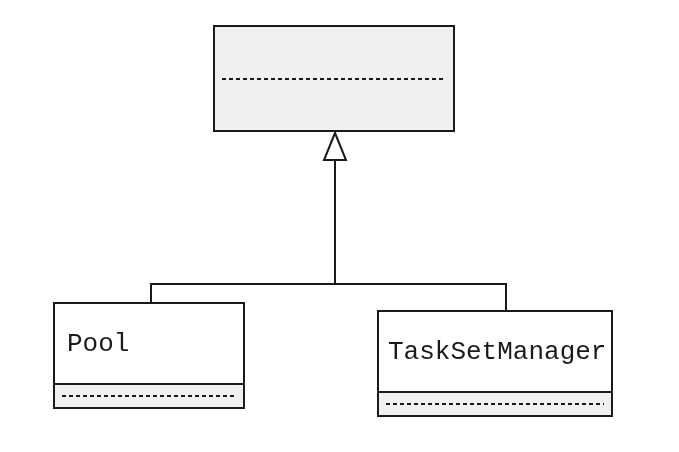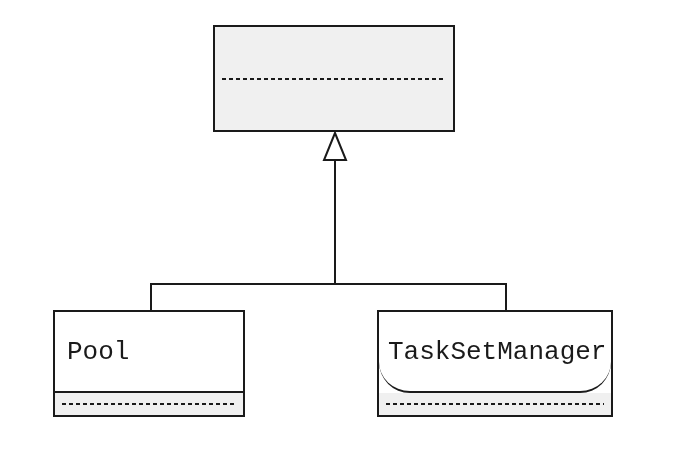--- a/index.html
+++ b/index.html
@@ -52,24 +52,24 @@
     height: 2px;
     flex: 1;
     margin: 0 7px;
     background: repeating-linear-gradient(90deg,
       var(--line) 0px, var(--line) 4px,
       transparent 4px, transparent 7px);
   }
   
   .box-schedulable { left: 213px; top: 25px;  width: 242px; height: 107px; }
   .box-schedulable .class-title { height: 81px; }
-  .box-pool          { left: 53px;  top: 310px; width: 192px; height: 107px; }
+  .box-pool          { left: 53px;  top: 302px; width: 192px; height: 107px; }
   .box-pool .class-title { height: 81px; }
   .box-tasksetmanager{ left: 377px; top: 310px; width: 236px; height: 107px; }
-  .box-tasksetmanager .class-title { height: 81px; padding-left: 9px; border-radius: 31px; }
+  .box-tasksetmanager .class-title { height: 81px; padding-left: 9px; }
 </style>
 </head>
 <body>
 
 <div class="canvas">
 
   <svg class="connectors" width="679" height="452" viewBox="0 0 679 452" aria-hidden="true">
     <g stroke="#1a1a1a" stroke-width="2" fill="none">
 
       <line x1="335" y1="160" x2="335" y2="284"></line>

